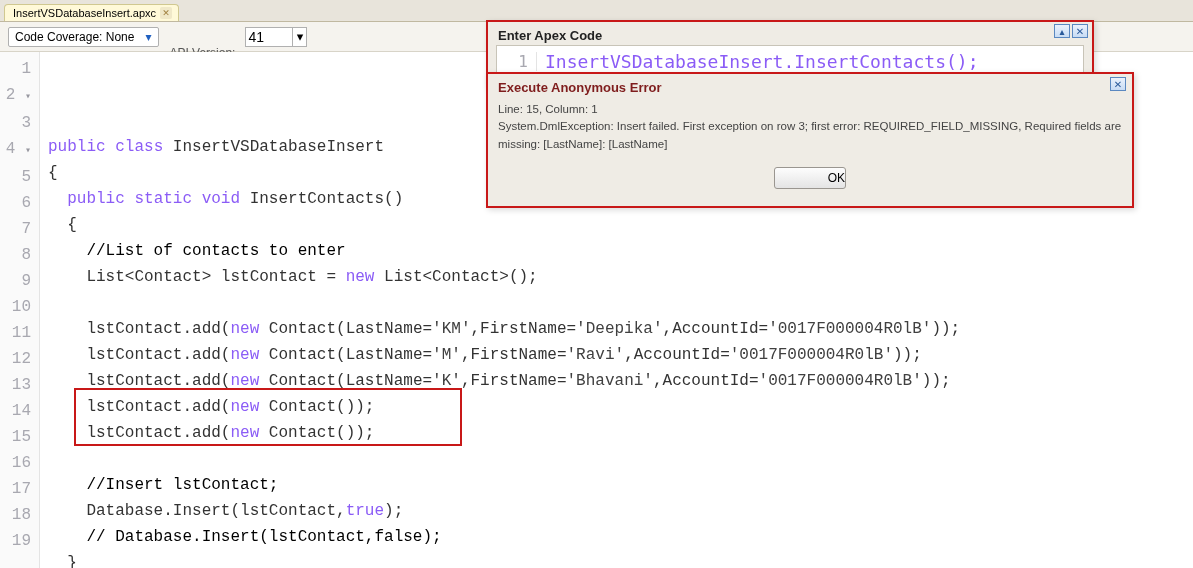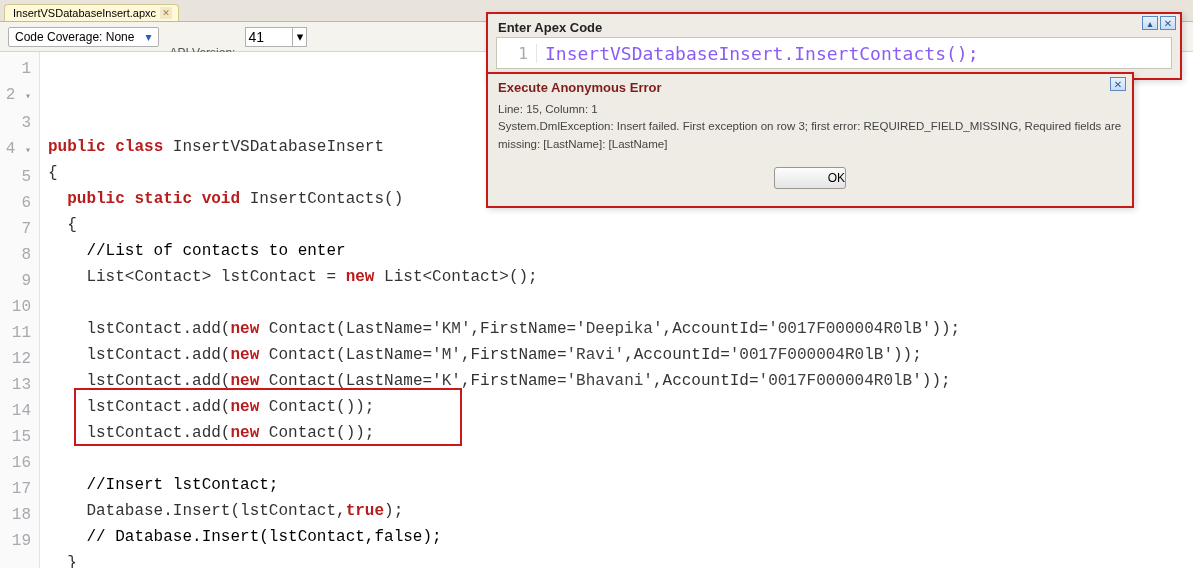--- a/index.html
+++ b/index.html
@@ -93,37 +93,37 @@
     .code {
       flex: 1;
       padding: 4px 0 4px 8px;
       font-family: "Consolas","Courier New",monospace;
       font-size: 16px;
       line-height: 26px;
       white-space: pre;
       color: #333;
       position: relative;
     }
-    .kw { color: #b91c1c; font-weight: bold; }
+    .kw { color: #8b5cf6; font-weight: normal; }
     .cm { color: #000000; }
     .str { color: #404040; }
     .hl-box {
       position: absolute;
       border: 2px solid #c81818;
       pointer-events: none;
     }
     
     .panel {
       position: absolute;
       background: #efece5;
       border: 1px solid #a8a098;
       box-shadow: 2px 2px 6px rgba(0,0,0,0.15);
     }
     .enter-apex {
-      top: 12px; left: 486px; width: 696px; height: 68px;
+      top: 20px; left: 486px; width: 608px; height: 68px;
     }
     .enter-apex .title {
       font-weight: bold;
       font-size: 13px;
       padding: 6px 8px 2px 10px;
       color: #222;
     }
     .enter-apex .wincontrols {
       position: absolute; top: 2px; right: 4px; display:flex; gap:2px;
     }

